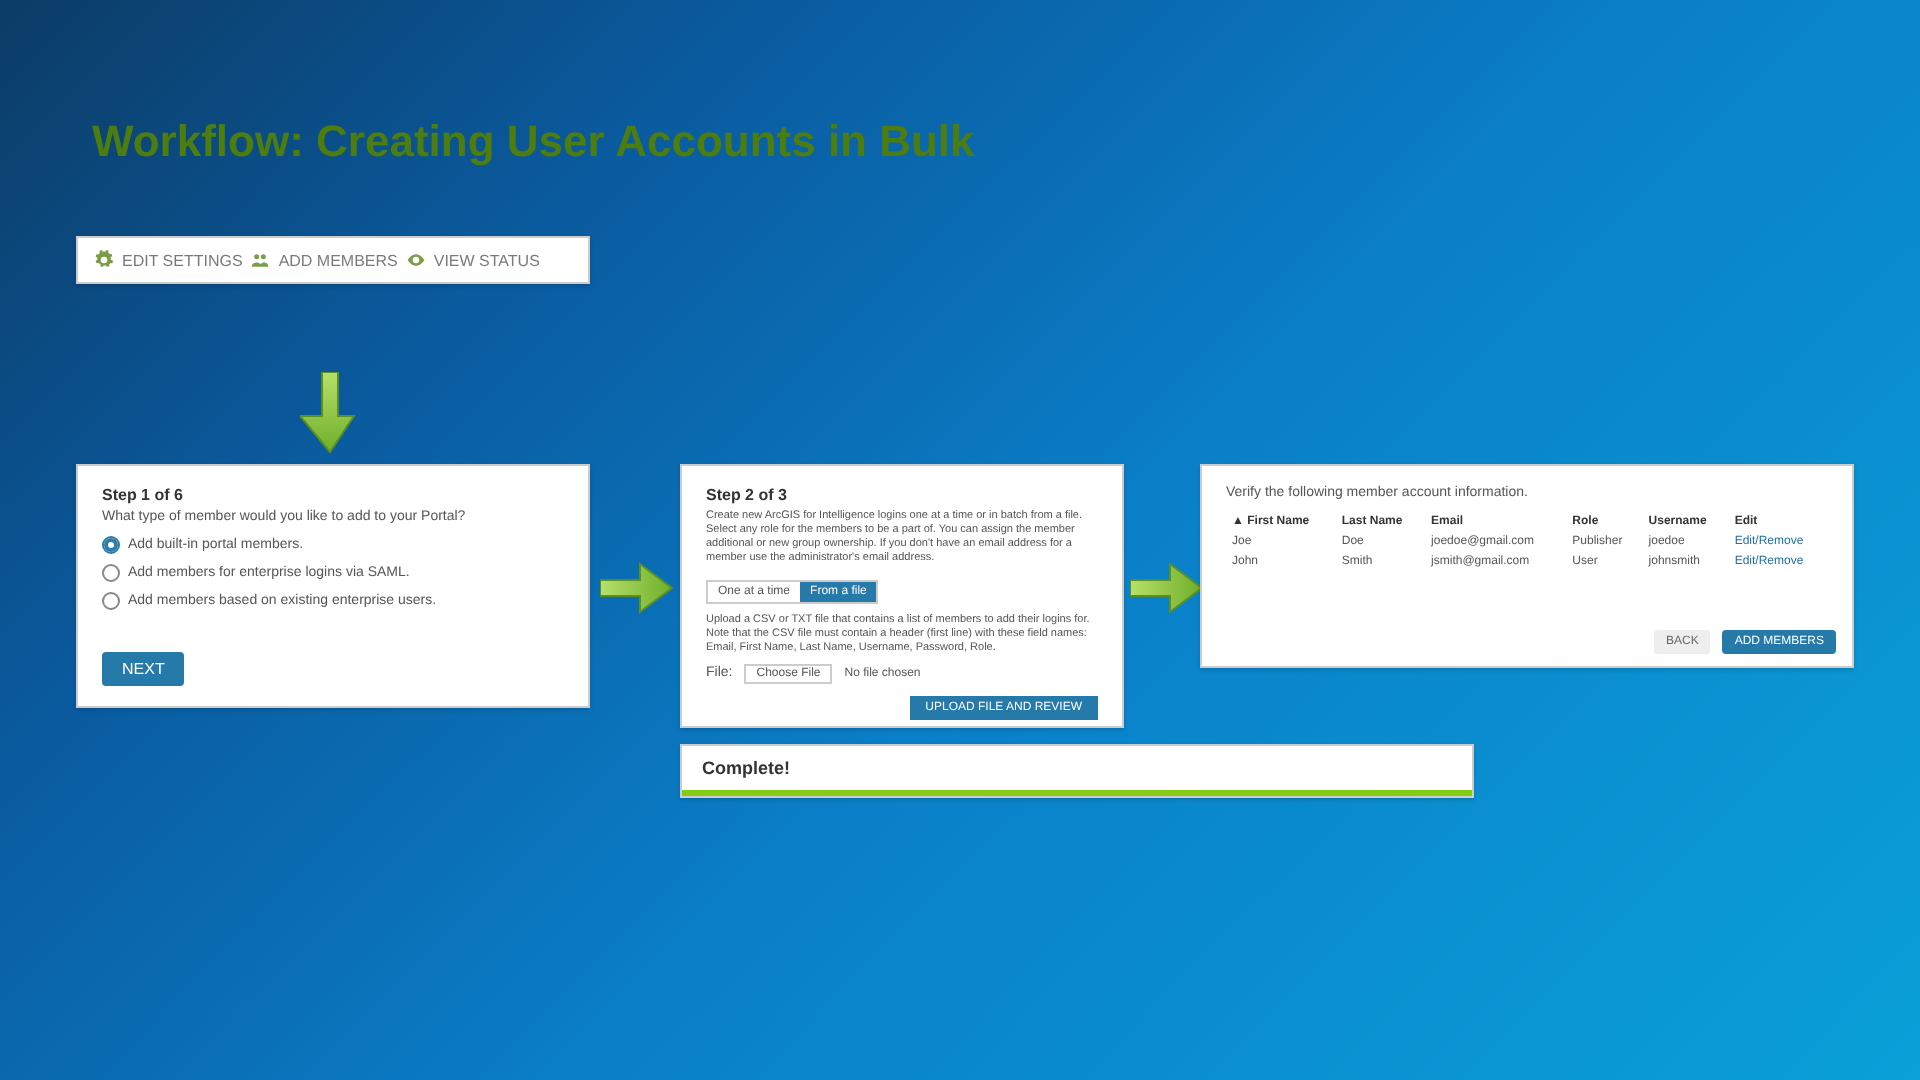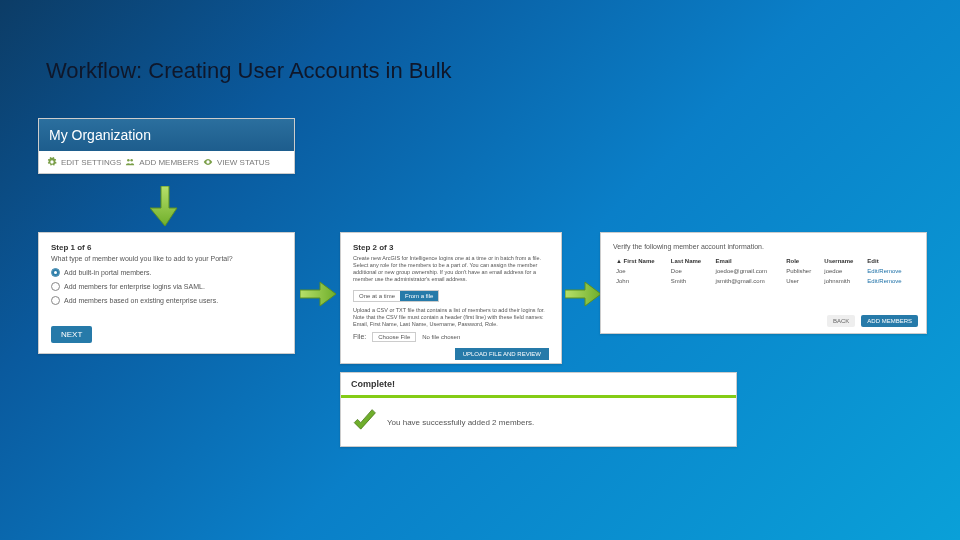--- a/index.html
+++ b/index.html
@@ -1,17 +1,17 @@
 <!DOCTYPE html>
 <html><head>
 <meta charset="utf-8">
 <style>
   html,body{margin:0;padding:0;width:960px;height:540px;font-family:"Segoe UI",Arial,sans-serif;overflow:hidden}
   body{background:linear-gradient(135deg,#0c3c66 0%,#0a5a9e 25%,#0a7fc8 55%,#0aa0d8 100%)}
-  .title{position:absolute;left:46px;top:58px;font-size:22px;font-weight:400;color:#0f172a}
+  .title{position:absolute;left:46px;top:58px;font-size:22px;font-weight:700;color:#4d7c0f}
   .panel{position:absolute;background:#fff;border:1px solid #ccc;box-shadow:0 1px 2px rgba(0,0,0,.15)}
   
   .org{left:38px;top:118px;width:255px}
   .org-head{background:linear-gradient(#2b6f9e,#1d5d8d);color:#fff;padding:8px 10px;font-size:14px}
   .org-bar{background:#fff;padding:6px 8px;font-size:8px;color:#7a7a7a;display:flex;gap:4px}
   .org-bar span{display:flex;align-items:center;gap:4px}
   .org-bar svg{width:10px;height:10px}
   
   .arrow{position:absolute}
   .arrow svg{display:block}
@@ -51,21 +51,20 @@
   .done .ft .invite{color:#888}
   .done .ft .return{color:#1b6fa6}
   .check svg{width:26px;height:26px}
 </style>
 </head>
 <body>
 
 <div class="title">Workflow: Creating User Accounts in Bulk</div>
 
 <div class="panel org">
-  <div class="org-head">My Organization</div>
   <div class="org-bar">
     <span>
       <svg viewBox="0 0 24 24" fill="#7a9e48">
           <path d="M12 8a4 4 0 100 8 4 4 0 000-8zm9 4l2 1-1 3-2-.5a8 8 0 01-2 2l.5 2-3 1-1-2a8 8 0 01-3 0l-1 2-3-1 .5-2a8 8 0 01-2-2L3 16l-1-3 2-1a8 8 0 010-3L2 8l1-3 2 .5a8 8 0 012-2L6.5 1l3-1 1 2a8 8 0 013 0l1-2 3 1-.5 2a8 8 0 012 2l2-.5 1 3-2 1a8 8 0 010 3z"></path>
         </svg>
       <span>EDIT SETTINGS</span>
     </span>
     <span>
       <svg viewBox="0 0 24 24" fill="#7a9e48">
           <circle cx="8" cy="8" r="3"></circle>
@@ -185,21 +184,13 @@
       </table>
     <div class="foot">
       <span class="btn lite">BACK</span>
       <span class="btn">ADD MEMBERS</span>
     </div>
   </div>
 </div>
 
 <div class="panel done">
   <div class="hd">Complete!</div>
-  <div class="bd">
-    <span class="check">
-      <svg viewBox="0 0 32 32">
-          <path d="M4 18l8 8L30 6l-4-4L12 18l-4-4z" fill="#6fae2b" stroke="#4c7a1d"></path>
-        </svg>
-    </span>
-    <span>You have successfully added 2 members.</span>
-  </div>
 </div>
 
 </body></html>

